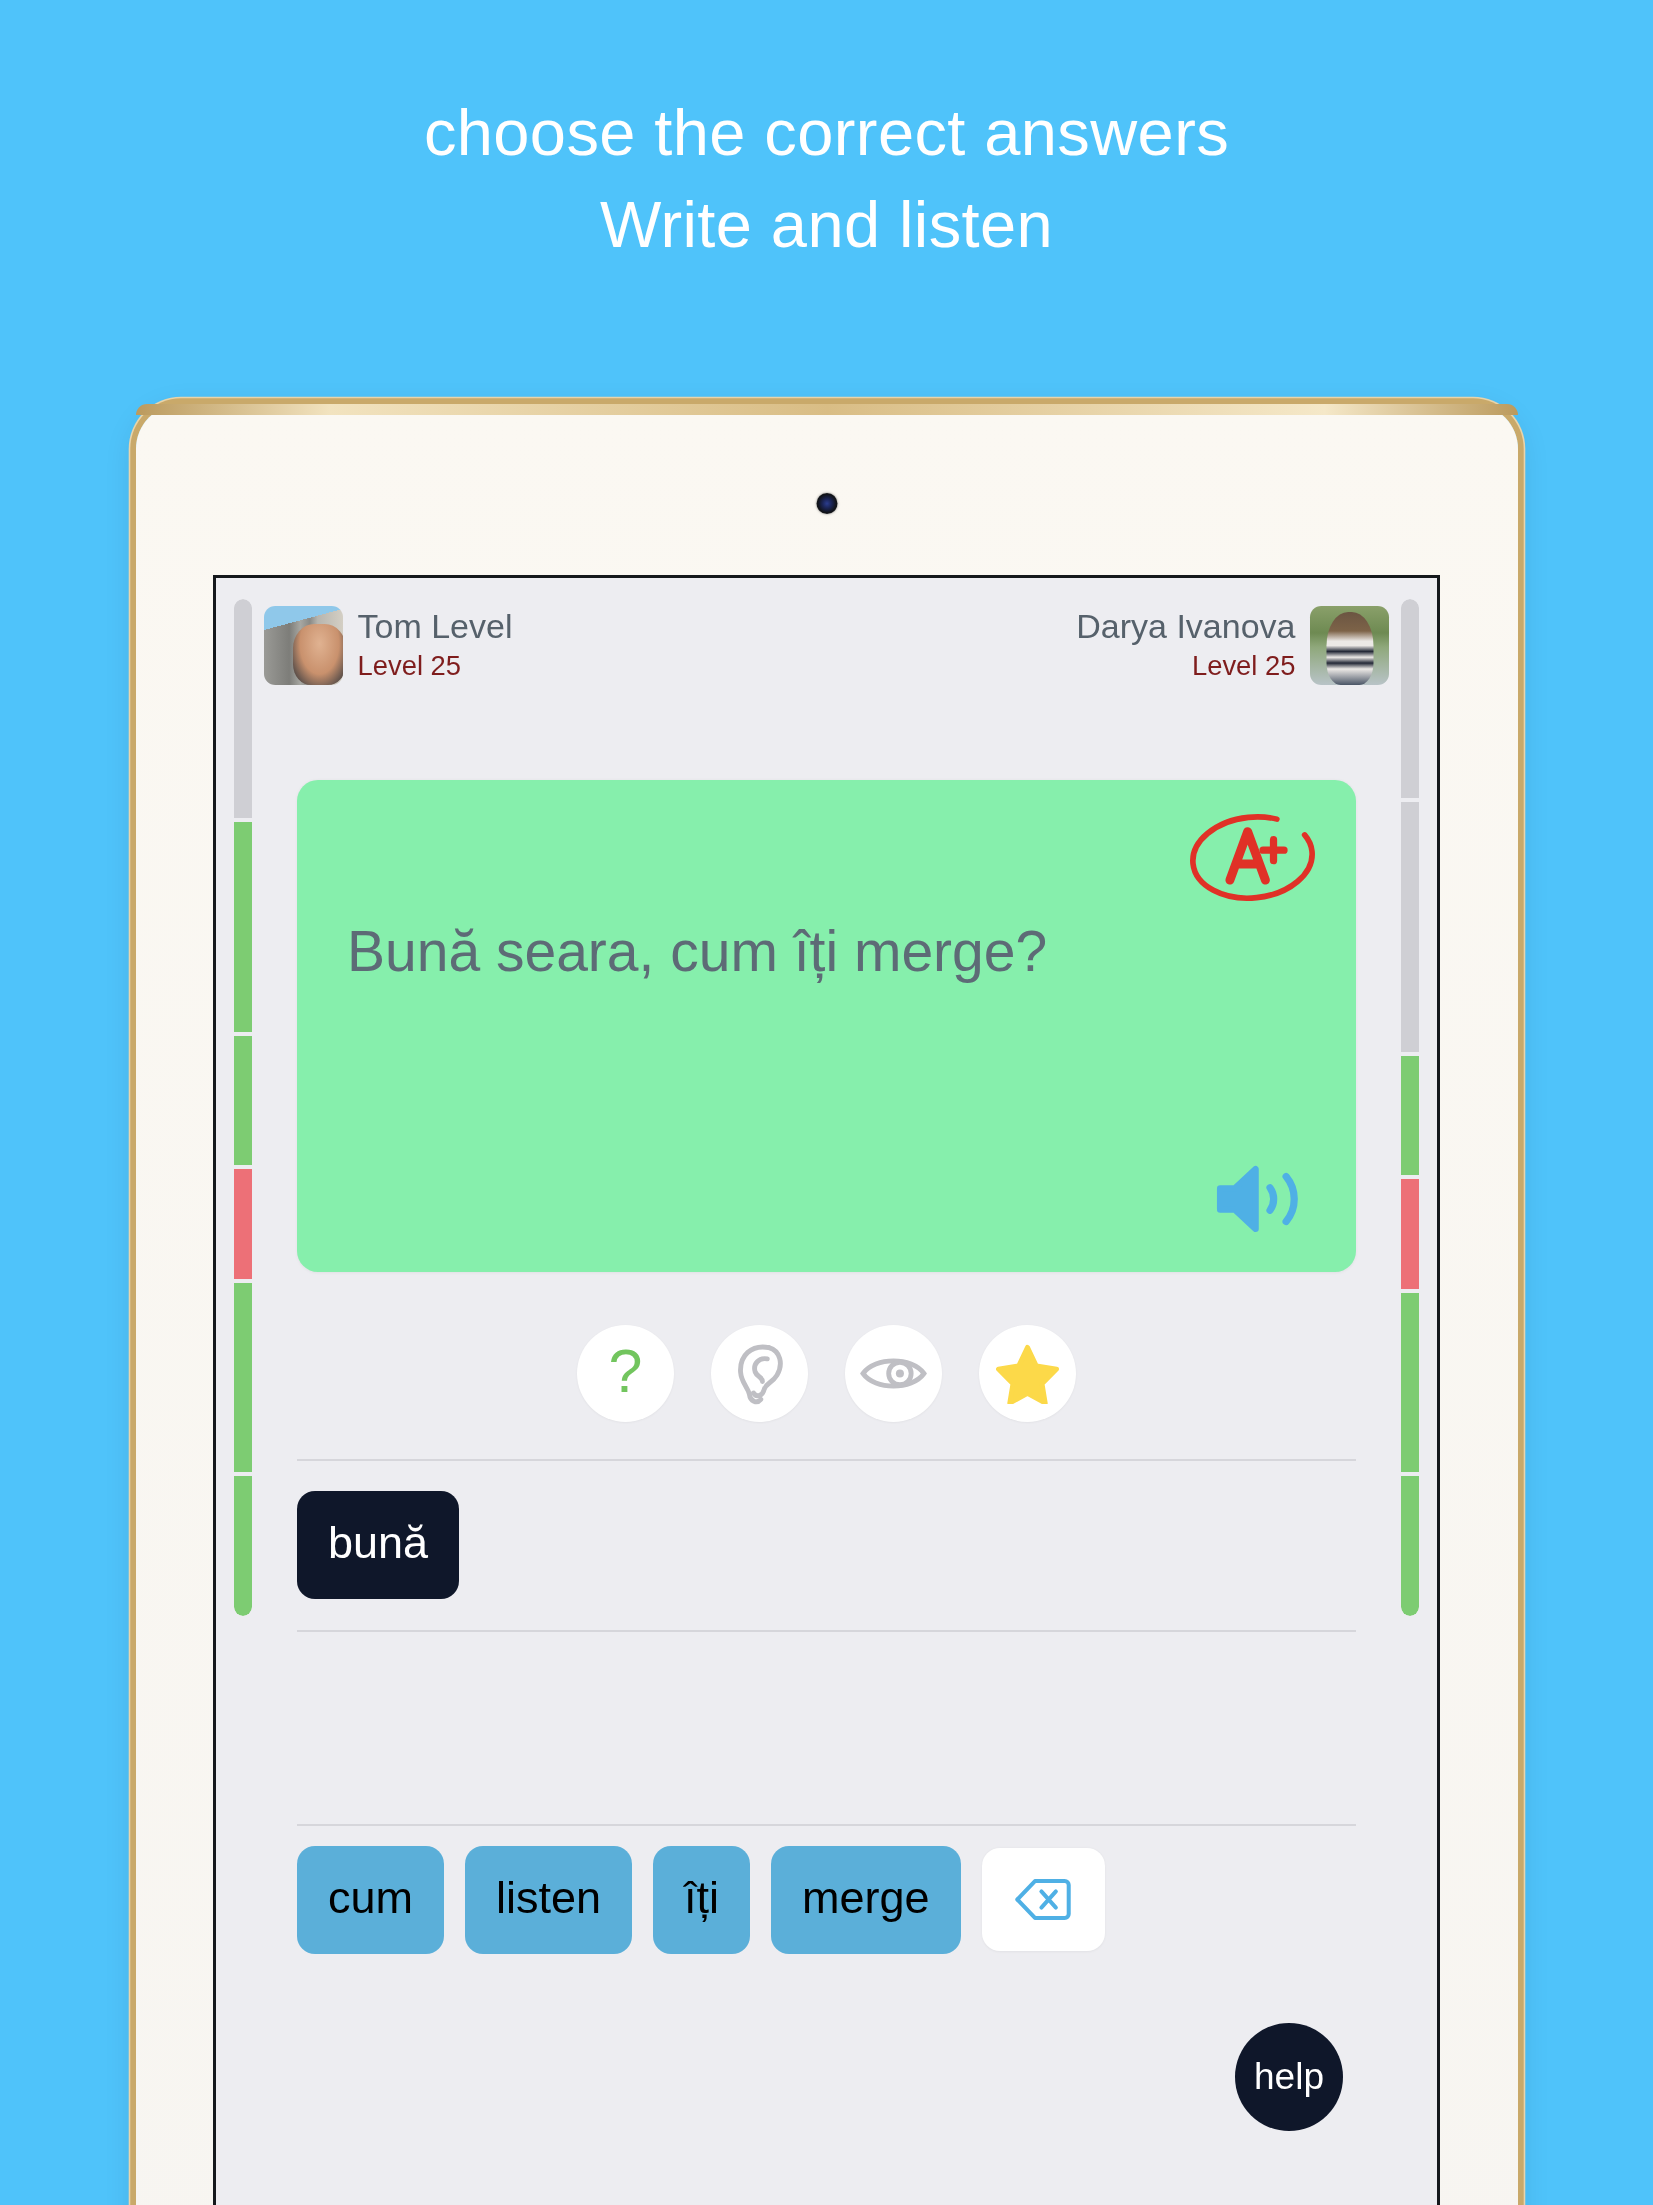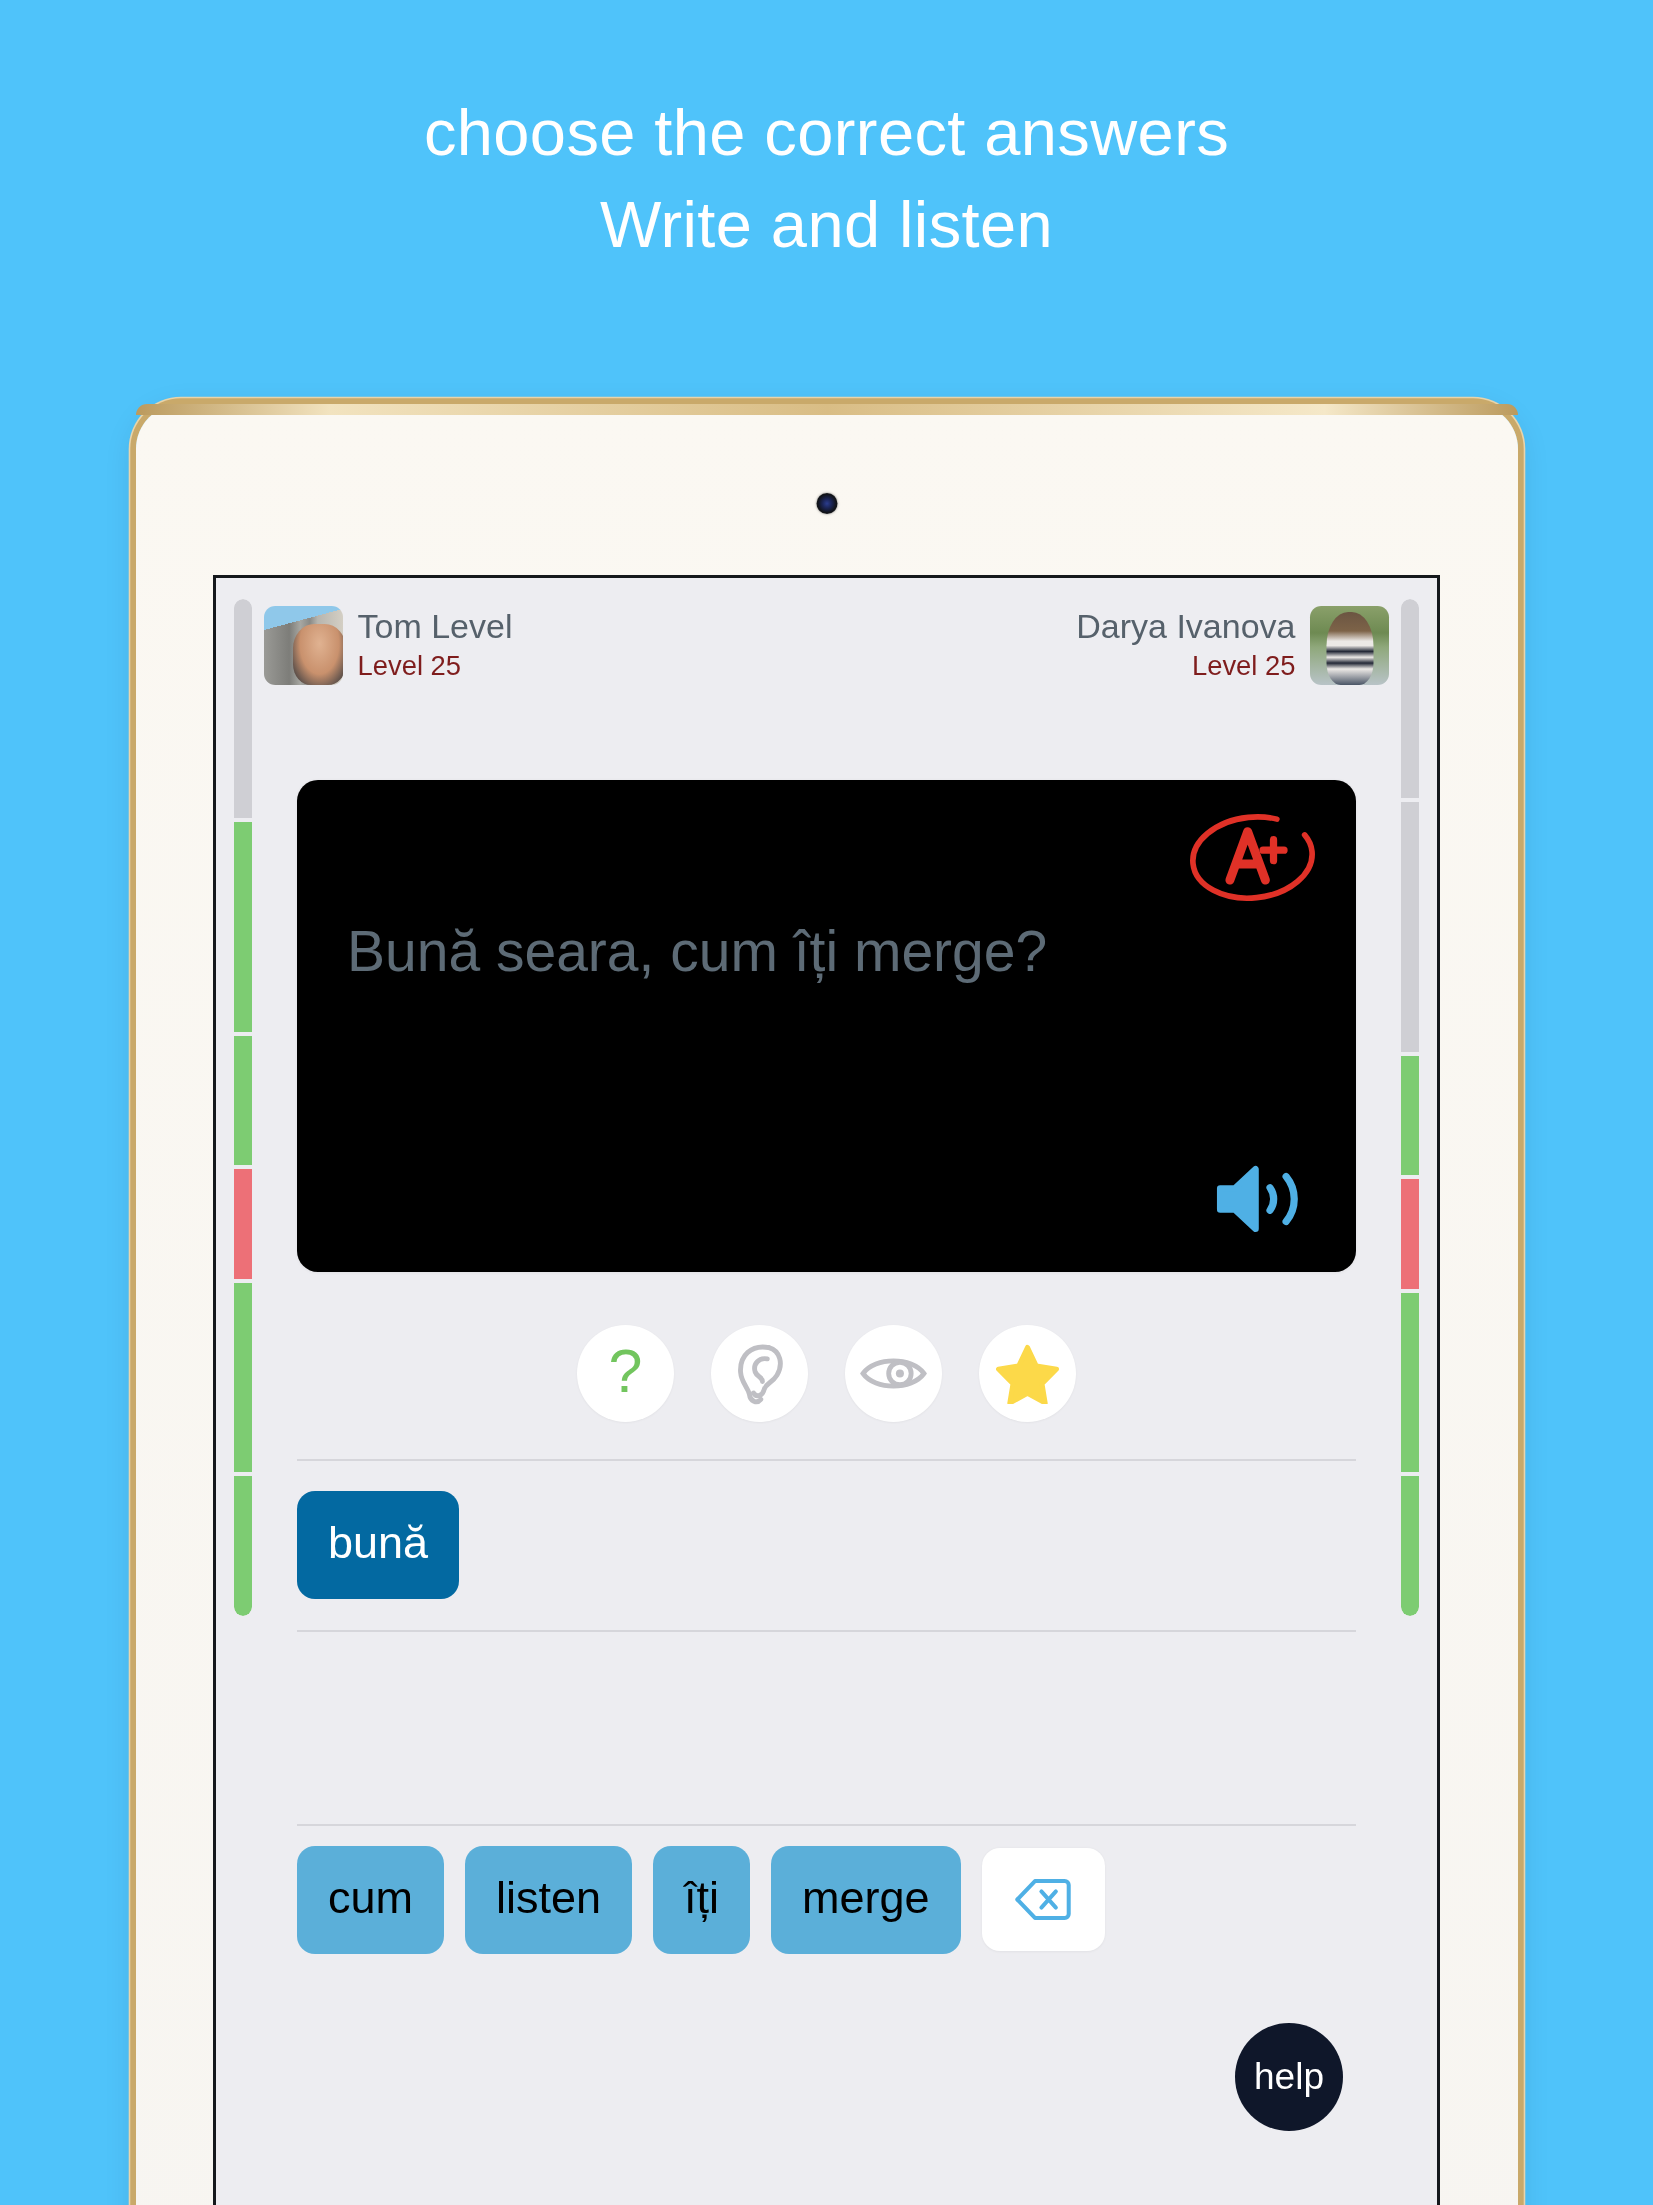--- a/index.html
+++ b/index.html
@@ -156,21 +156,21 @@
     margin-top: 2.4px;
   }
 
   
   .card {
     position: absolute;
     left: 81px;
     right: 81px;
     top: 202px;
     height: 492px;
-    background: #000000;
+    background: #86efac;
     border-radius: 21px;
     box-shadow: 0 0.8px 3.2px rgba(0,0,0,0.05);
   }
   .grade-stamp {
     position: absolute;
     right: 34px;
     top: 29px;
     width: 139px;
     height: 97px;
   }
@@ -377,21 +377,21 @@
           <path d="M39 4 L50 27 L75 31 L57 49 L61 73 L39 61 L17 73 L21 49 L3 31 L28 27 Z" fill="#FCD949" stroke="#FCD949" stroke-width="6" stroke-linejoin="round"></path>
         </svg>
       </div>
     </div>
 
     <div class="divider div-1"></div>
     <div class="divider div-2"></div>
     <div class="divider div-3"></div>
 
     <div class="answer-row">
-        <div class="chip" style="background: #0369a1; color: rgb(255, 255, 255);">bună</div>
+        <div class="chip" style="background: #0f172a; color: rgb(255, 255, 255);">bună</div>
       </div>
 
     <div class="bank-row">
       <div class="chip">cum</div>
         <div class="chip">listen</div>
         <div class="chip">îți</div>
         <div class="chip">merge</div>
         <div class="chip-del">
         <svg width="58" height="45" viewBox="0 0 72 56">
           <path d="M26 5 H63 a5 5 0 0 1 5 5 V46 a5 5 0 0 1 -5 5 H26 L4 28 Z" fill="none" stroke="#4FB0E5" stroke-width="5" stroke-linejoin="round"></path>

